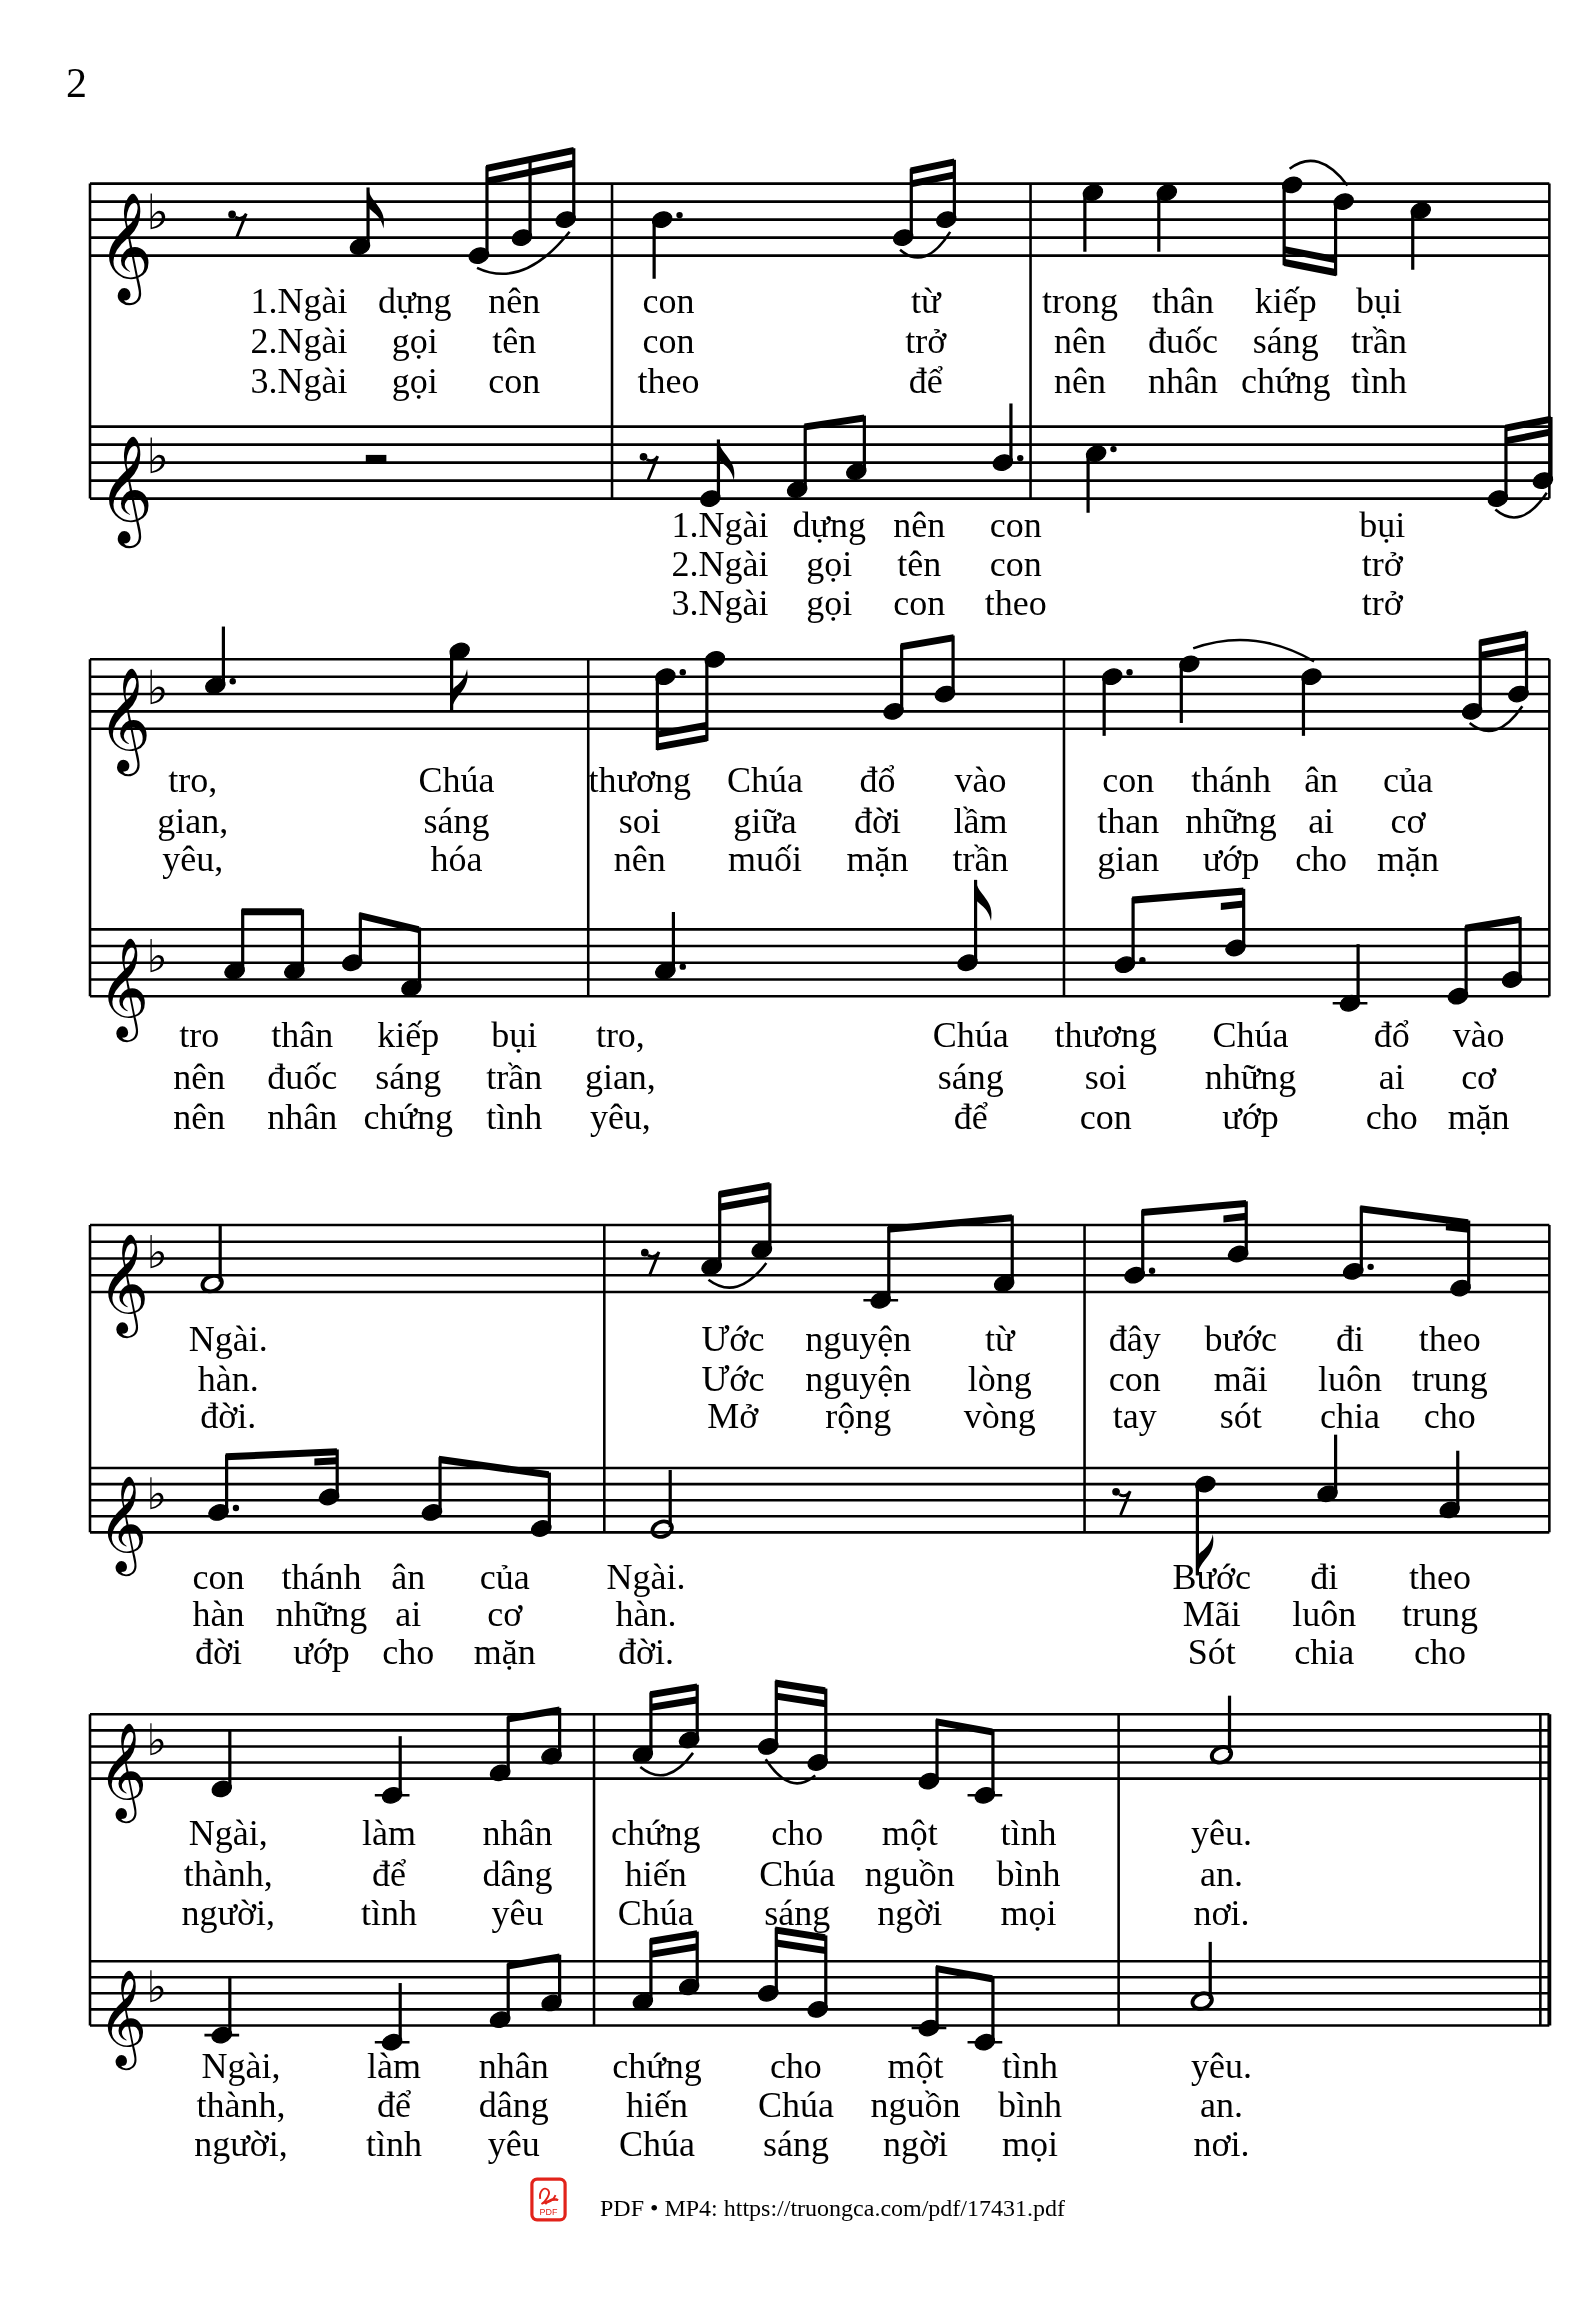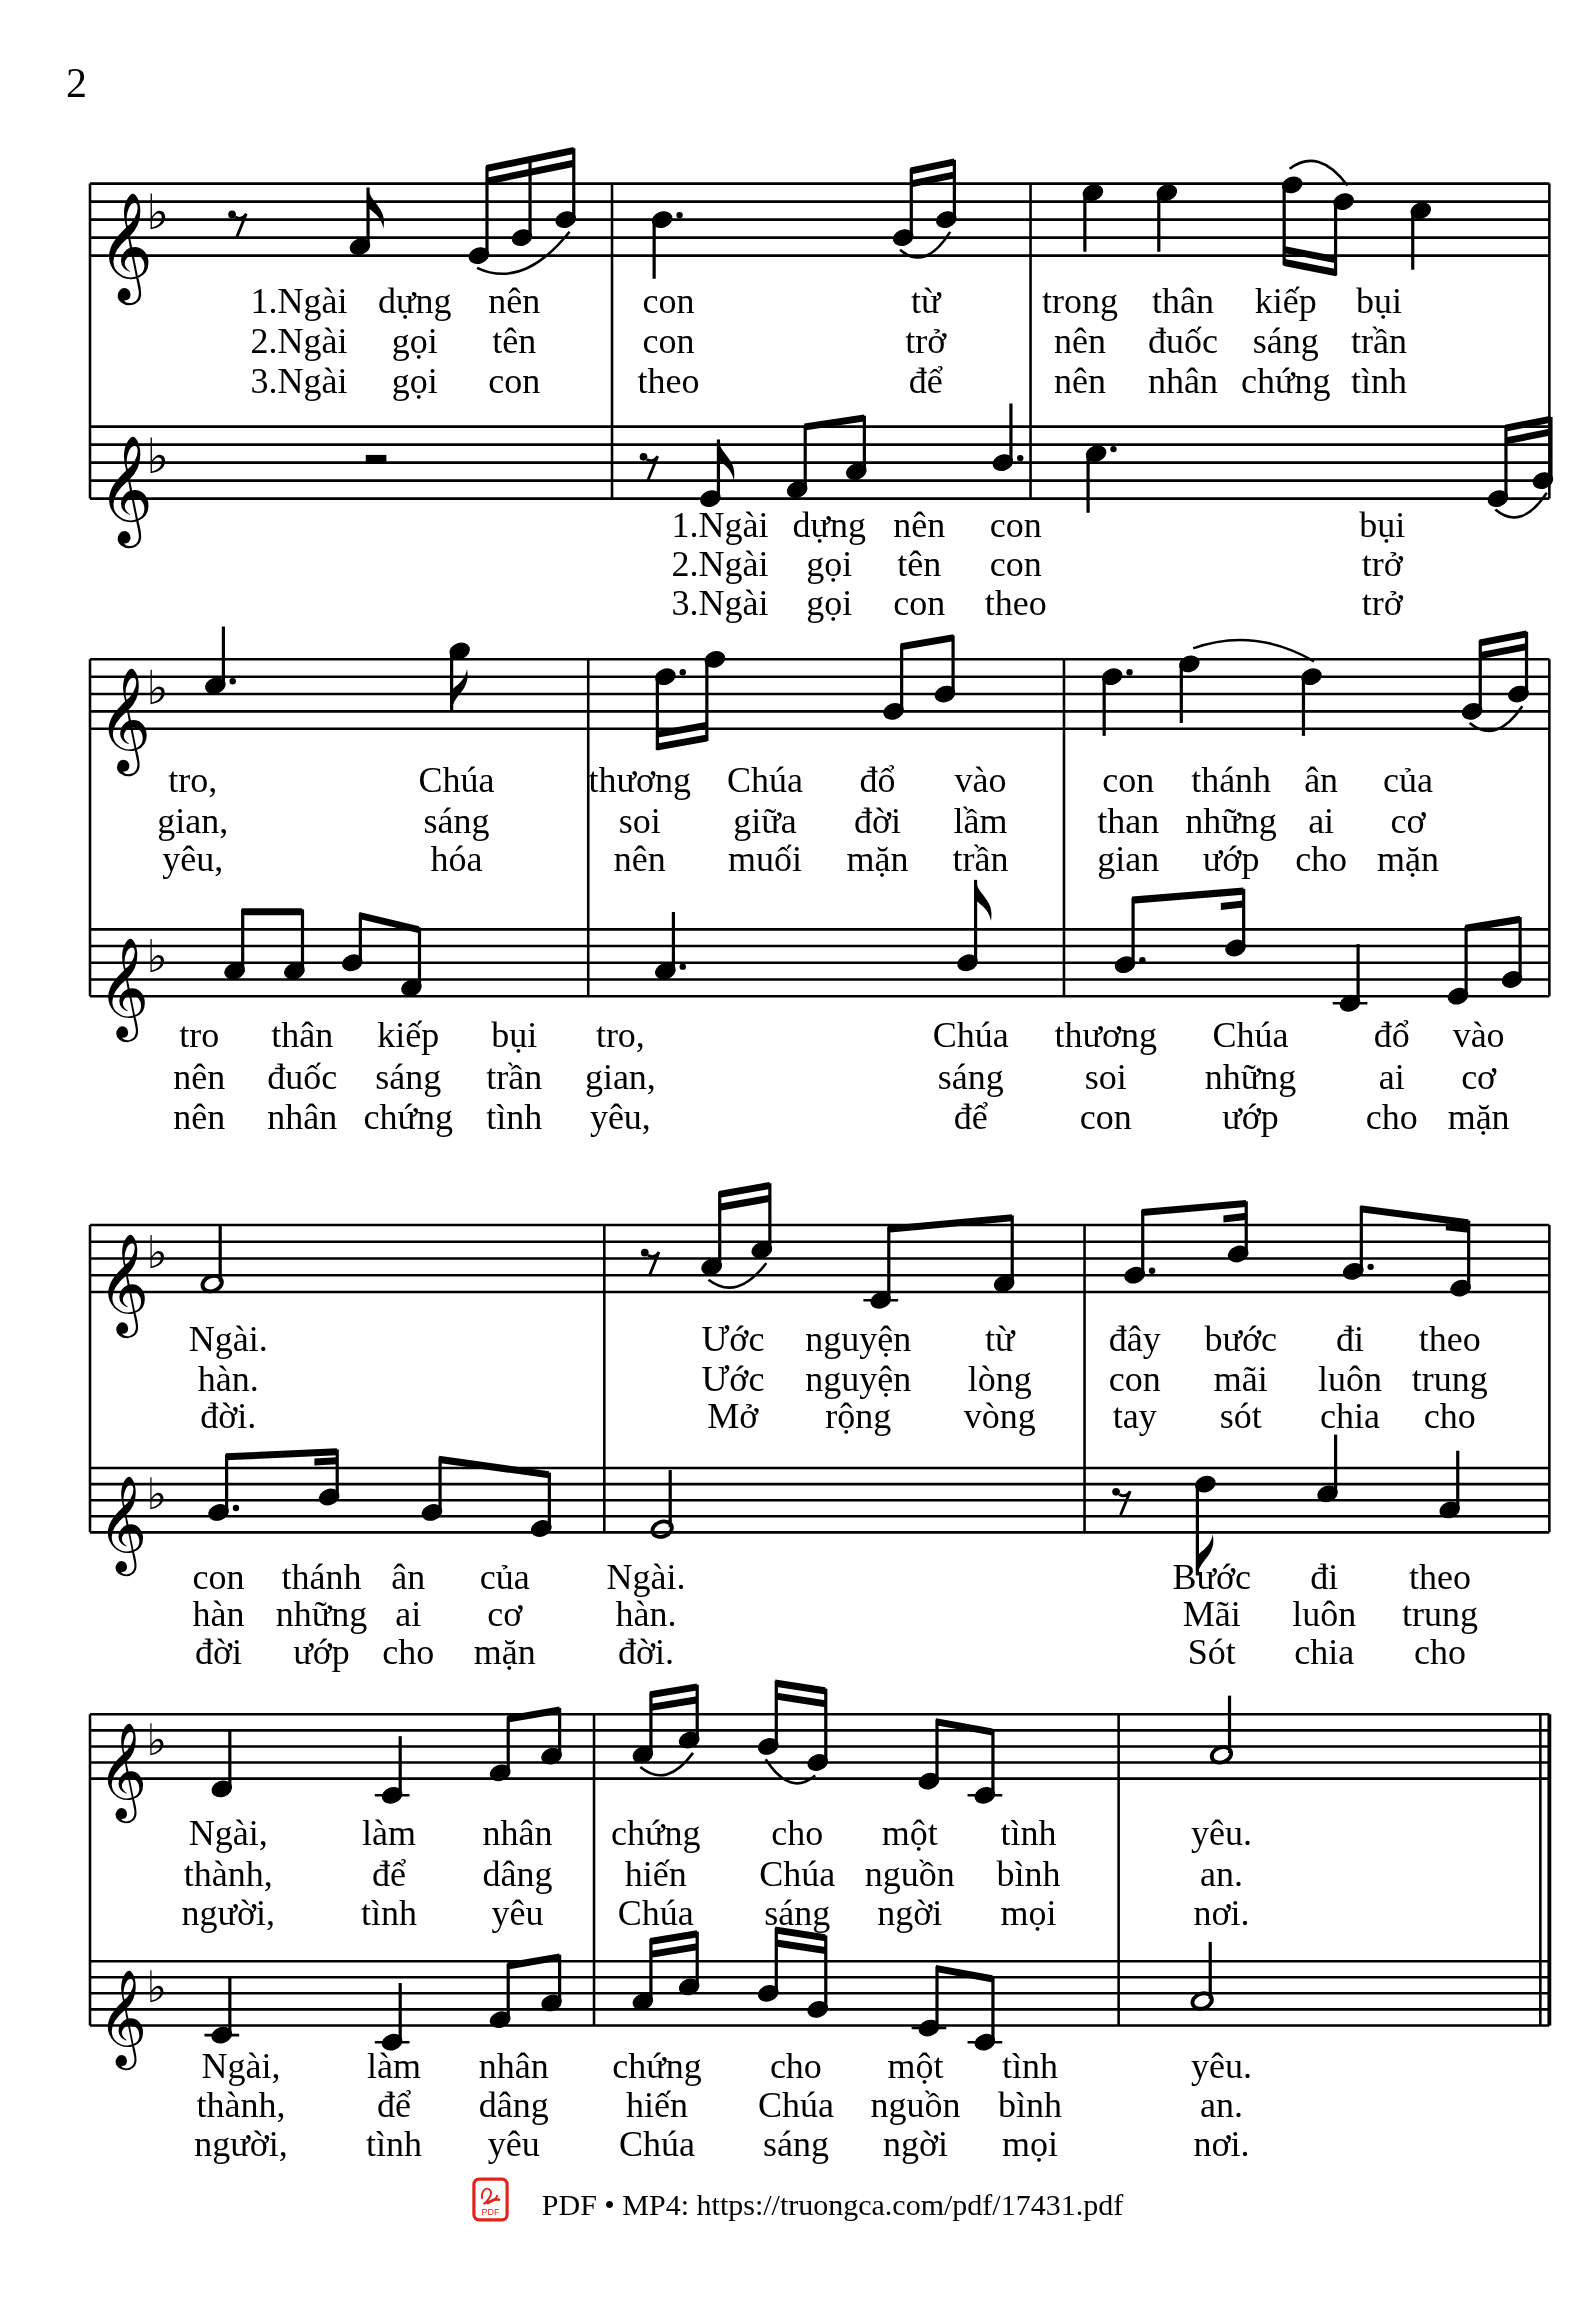--- a/index.html
+++ b/index.html
@@ -14,21 +14,21 @@
     position:absolute;left:66px;top:62px;
     font-size:42px;color:#000;line-height:1;
   }
   svg.score{position:absolute;left:0;top:0;}
   svg.score text{font-family:"Liberation Serif", serif;fill:#000;}
   svg.score text.musicglyph{font-family:"DejaVu Sans", sans-serif;}
   .footer{
     position:absolute;left:0;right:0;top:2177px;
     display:flex;justify-content:center;align-items:flex-end;gap:33px;
   }
-  .footer-text{font-size:30px;color:#000;}
+  .footer-text{font-size:24px;color:#000;}
   .pdf-icon-box{display:block;}
 </style>
 </head>
 <body>
 
 <div class="page">
   <div class="page-number">2</div>
 
   <svg class="score" id="score" width="1595" height="2319" viewBox="0 0 2481 3606">
       <g>

